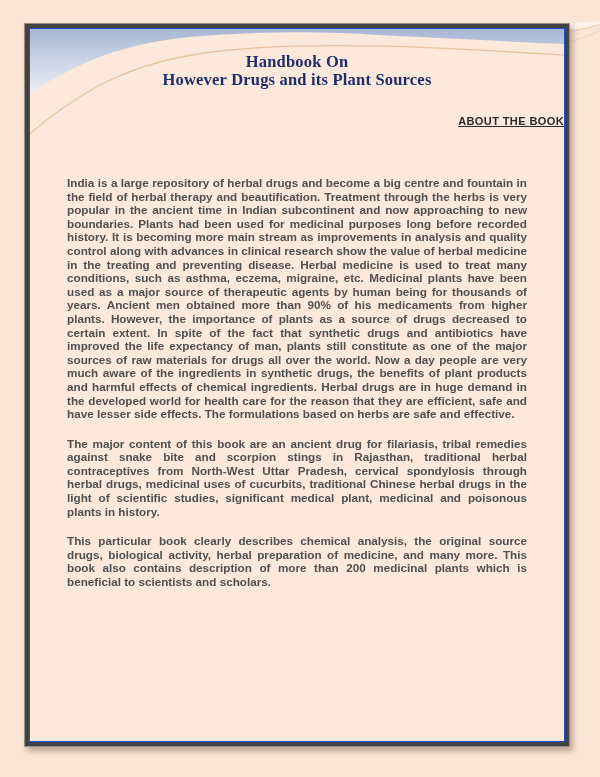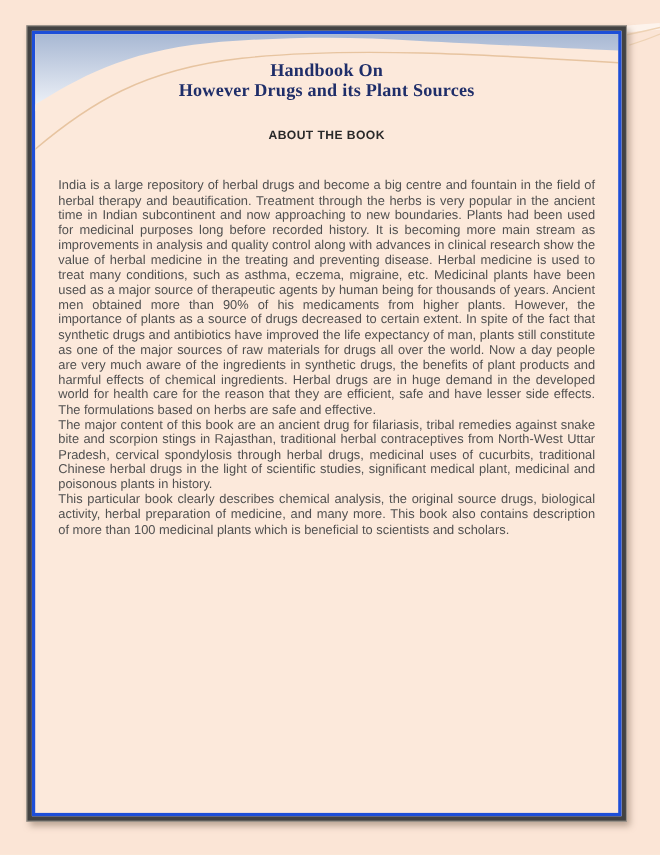--- a/index.html
+++ b/index.html
@@ -38,21 +38,21 @@
   .frame-inner {
     box-sizing: border-box;
     width: 100%;
     height: 100%;
     border: 4px solid #424242;
   }
   .frame-content {
     box-sizing: border-box;
     width: 100%;
     height: 100%;
-    border: 3px solid #1d4ed8;
+    border: 1px solid #1d4ed8;
     position: relative;
     background: #fce9db;
     overflow: hidden;
   }
 
   .header-art {
     position: absolute;
     top: 0; left: 0;
     width: 100%;
     height: 115px;
@@ -71,39 +71,41 @@
     font-size: 16.5px;
     line-height: 1.08;
     letter-spacing: 0.2px;
   }
 
   .section-heading {
     position: absolute;
     top: 86px;
     left: 0;
     width: 100%;
-    text-align: center;
+    text-align: right;
     font-size: 11px;
     font-weight: bold;
     letter-spacing: 0.4px;
     color: #2a2a2a;
+    text-decoration: underline;
   }
 
   .about-text {
     position: absolute;
     top: 131px;
     left: 21px;
     right: 21px;
     color: #505050;
     font-size: 11.7px;
     line-height: 13.6px;
     text-align: justify;
   }
   .about-text p {
-    margin: 0;
+    margin: 16px;
+    font-weight: bold;
   }
 </style>
 </head>
 <body>
 
 <svg class="bg-decor" viewBox="0 0 600 70" preserveAspectRatio="none" aria-hidden="true">
   <path d="M 250,60 C 400,42 520,30 600,24" fill="none" stroke="rgba(255,255,255,0.55)" stroke-width="6"></path>
   <path d="M 470,48 C 530,40 575,31 600,25" fill="none" stroke="#eed2b4" stroke-width="1.3"></path>
   <path d="M 572,41 C 582,38 593,34 600,31" fill="none" stroke="#eed2b4" stroke-width="1.1"></path>
 </svg>
@@ -127,18 +129,18 @@
       <div class="title-block">
         <div>Handbook On</div>
         <div>However Drugs and its Plant Sources</div>
       </div>
 
       <div class="section-heading">ABOUT THE BOOK</div>
 
       <div class="about-text">
         <p>India is a large repository of herbal drugs and become a big centre and fountain in the field of herbal therapy and beautification. Treatment through the herbs is very popular in the ancient time in Indian subcontinent and now approaching to new boundaries. Plants had been used for medicinal purposes long before recorded history. It is becoming more main stream as improvements in analysis and quality control along with advances in clinical research show the value of herbal medicine in the treating and preventing disease. Herbal medicine is used to treat many conditions, such as asthma, eczema, migraine, etc. Medicinal plants have been used as a major source of therapeutic agents by human being for thousands of years. Ancient men obtained more than 90% of his medicaments from higher plants. However, the importance of plants as a source of drugs decreased to certain extent. In spite of the fact that synthetic drugs and antibiotics have improved the life expectancy of man, plants still constitute as one of the major sources of raw materials for drugs all over the world. Now a day people are very much aware of the ingredients in synthetic drugs, the benefits of plant products and harmful effects of chemical ingredients. Herbal drugs are in huge demand in the developed world for health care for the reason that they are efficient, safe and have lesser side effects. The formulations based on herbs are safe and effective.</p>
         <p>The major content of this book are an ancient drug for filariasis, tribal remedies against snake bite and scorpion stings in Rajasthan, traditional herbal contraceptives from North-West Uttar Pradesh, cervical spondylosis through herbal drugs, medicinal uses of cucurbits, traditional Chinese herbal drugs in the light of scientific studies, significant medical plant, medicinal and poisonous plants in history.</p>
-        <p>This particular book clearly describes chemical analysis, the original source drugs, biological activity, herbal preparation of medicine, and many more. This book also contains description of more than 100 medicinal plants which is beneficial to scientists and scholars.</p>
+        <p>This particular book clearly describes chemical analysis, the original source drugs, biological activity, herbal preparation of medicine, and many more. This book also contains description of more than 200 medicinal plants which is beneficial to scientists and scholars.</p>
       </div>
 
     </div>
   </div>
 </div>
 
 </body></html>

